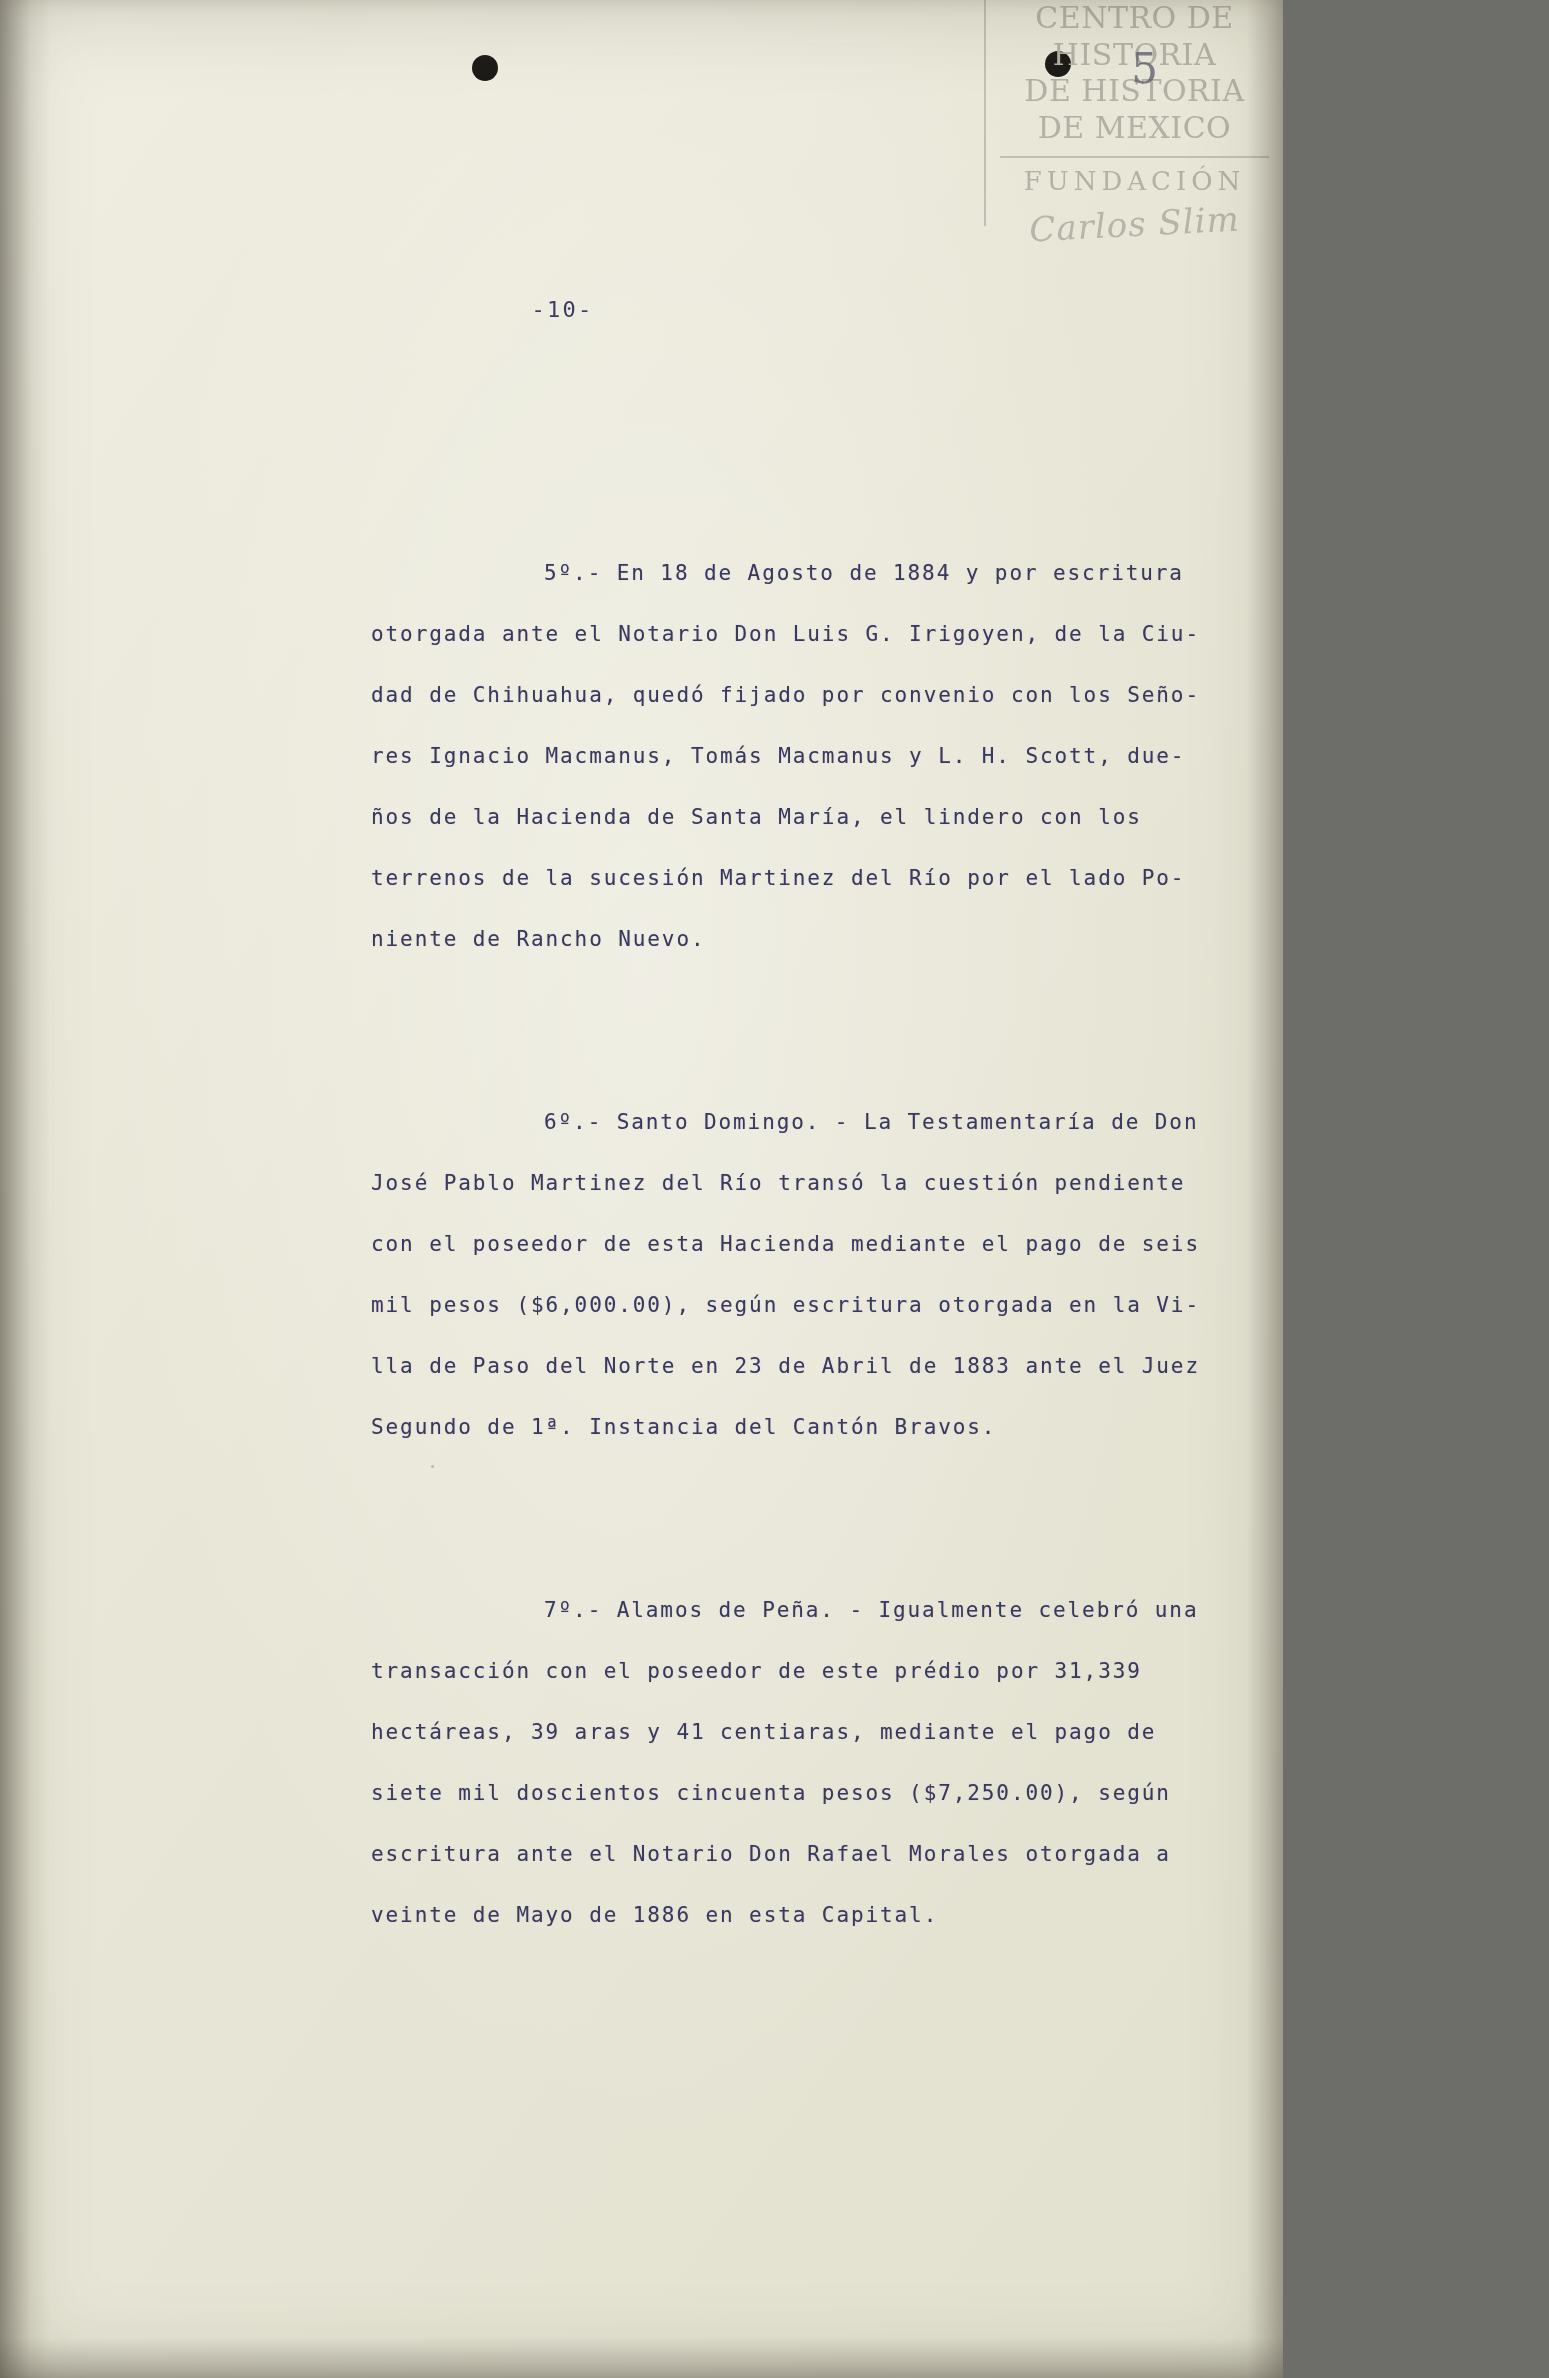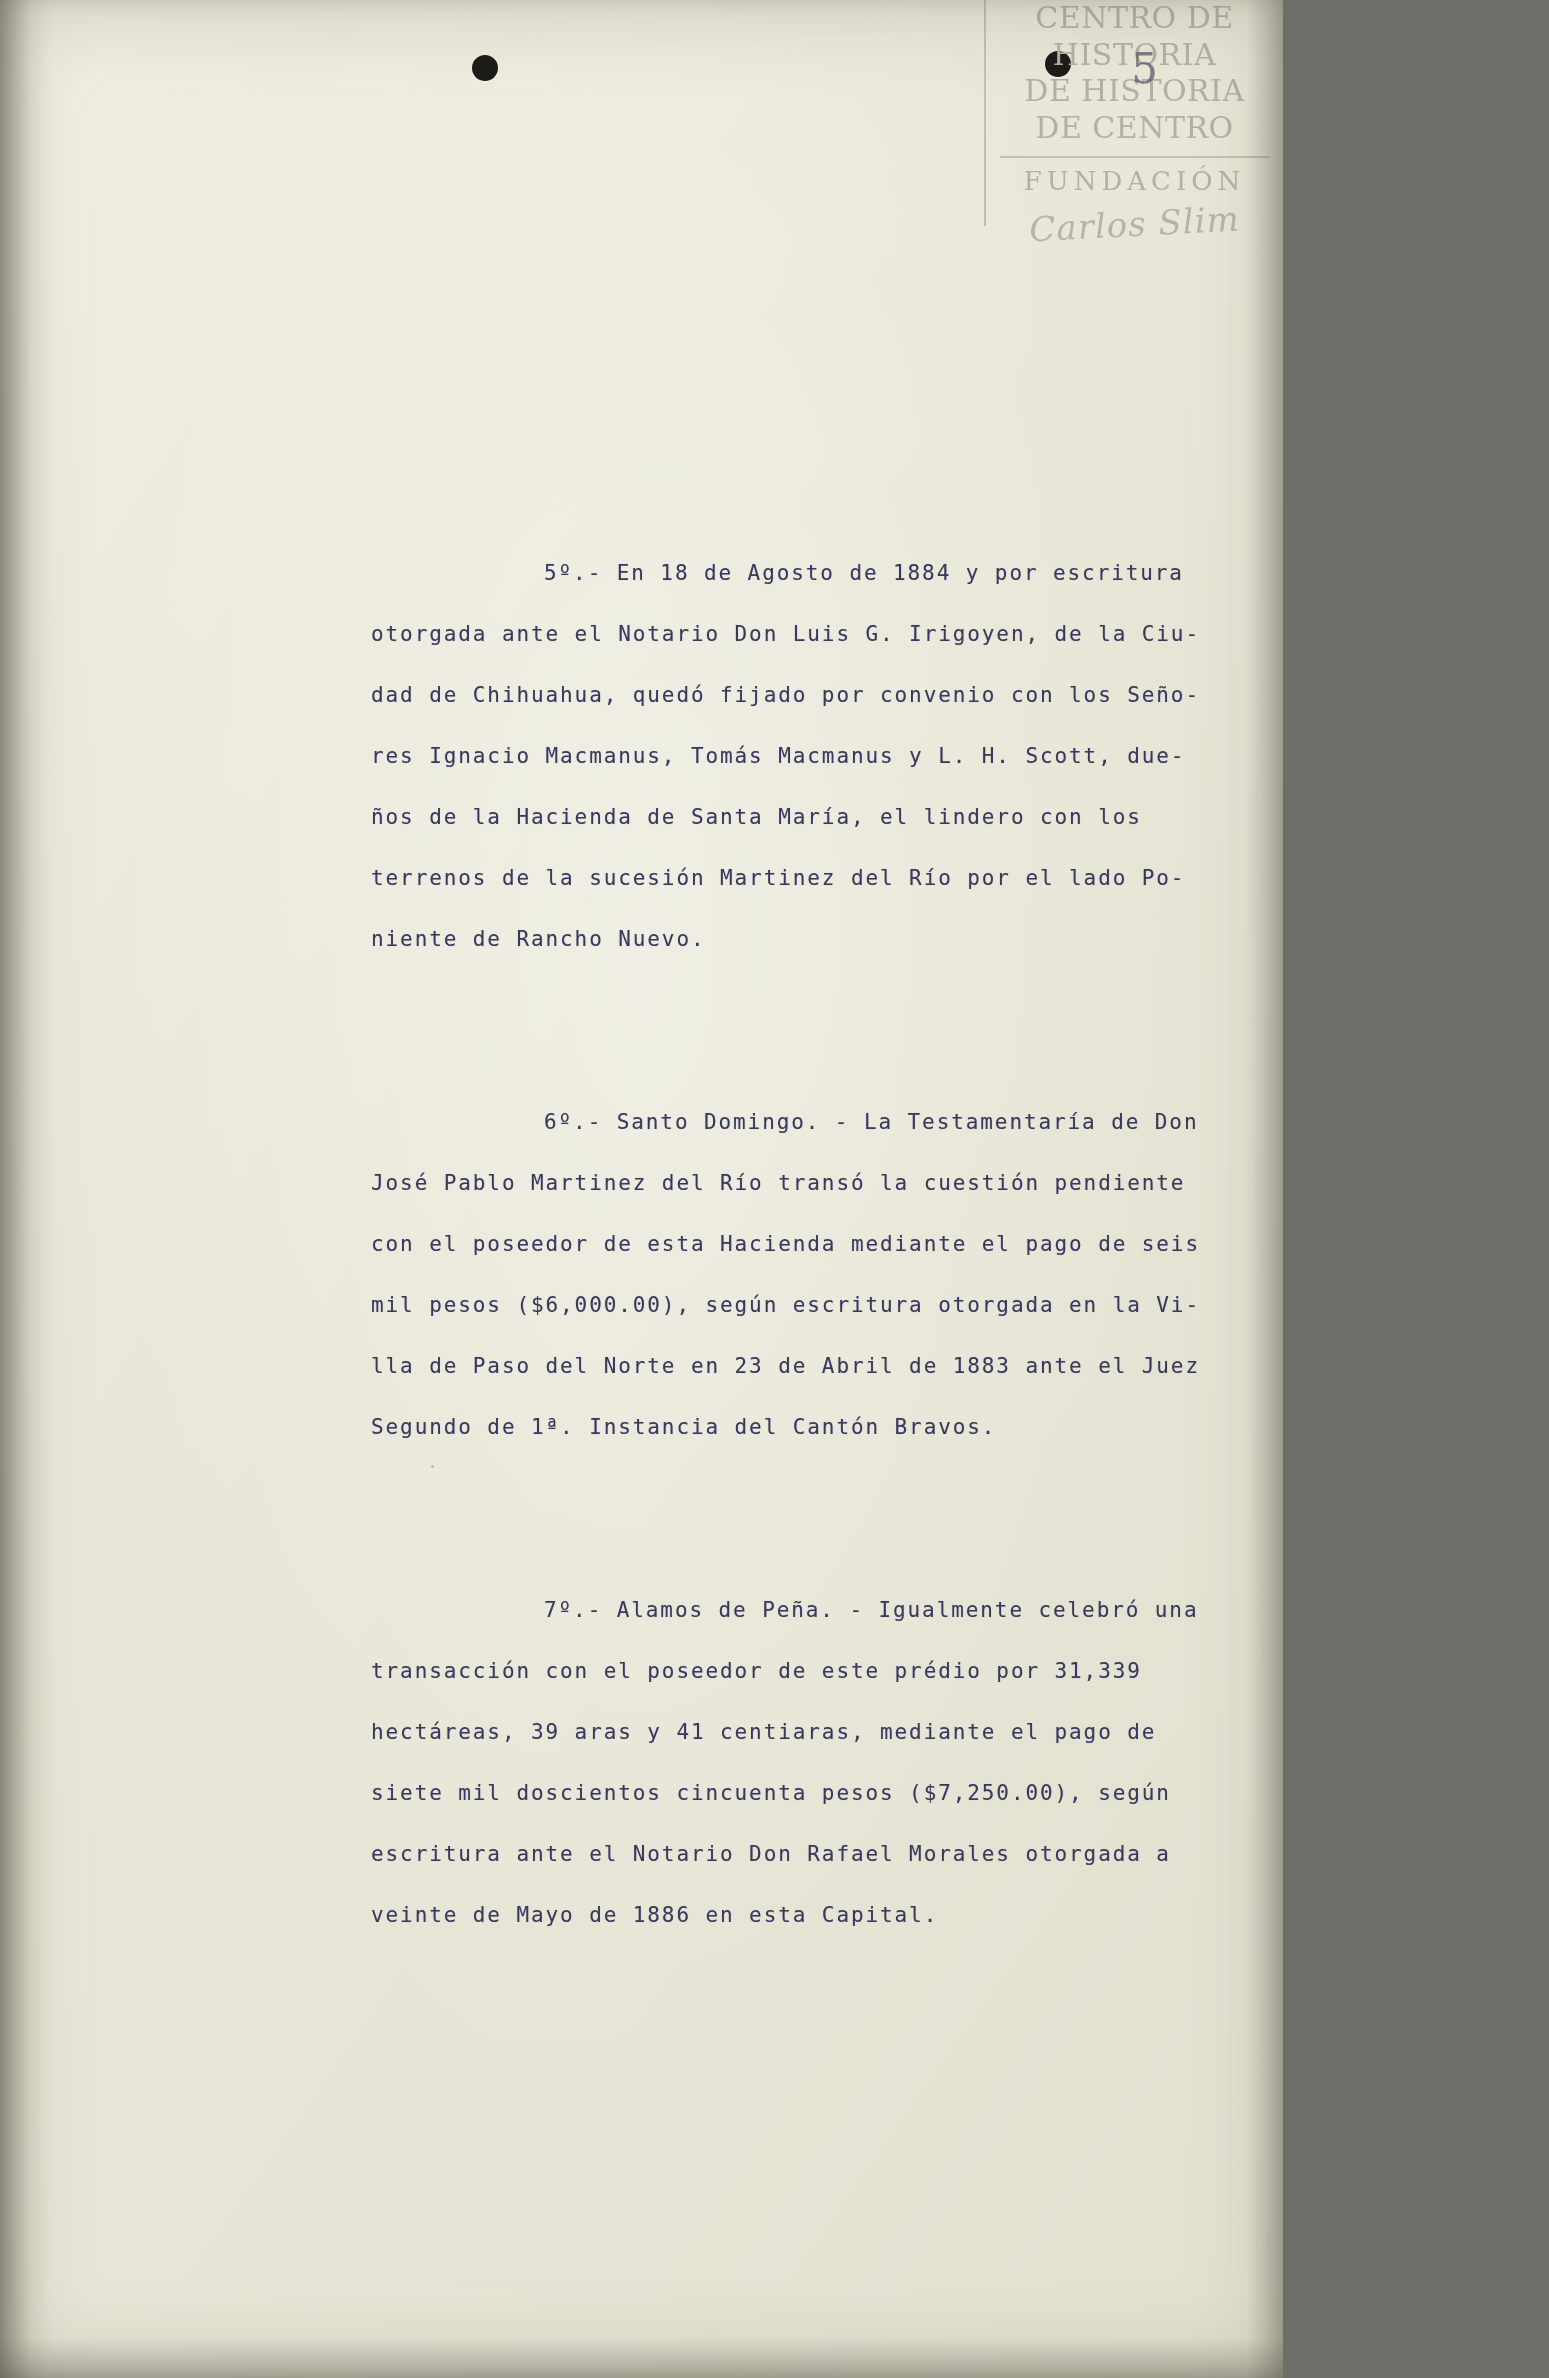--- a/index.html
+++ b/index.html
@@ -164,28 +164,31 @@
   <div class="paper-tone"></div>
 
   <div class="hole hole-1"></div>
   <div class="hole hole-2"></div>
 
   <div class="stamp-border-left"></div>
   <div class="stamp">
     <div class="line">CENTRO DE</div>
     <div class="line">HISTORIA</div>
     <div class="line">DE HISTORIA</div>
-    <div class="line">DE CENTRO</div>
+    <div class="line">DE MEXICO</div>
     <div class="rule"></div>
     <div class="fundacion">FUNDACIÓN</div>
     <div class="signature">Carlos Slim</div>
   </div>
 
   <div class="folio">5</div>
 
+  <div class="pagenum">
+    <span>-10-</span>
+  </div>
 
   <div class="body-text">
     <p class="para"><span class="indent"></span><span>5º.- En 18 de Agosto de 1884 y por escritura
 otorgada ante el Notario Don Luis G. Irigoyen, de la Ciu-
 dad de Chihuahua, quedó fijado por convenio con los Seño-
 res Ignacio Macmanus, Tomás Macmanus y L. H. Scott, due-
 ños de la Hacienda de Santa María, el lindero con los
 terrenos de la sucesión Martinez del Río por el lado Po-
 niente de Rancho Nuevo.</span></p>
     <p class="para"><span class="indent"></span><span>6º.- Santo Domingo. - La Testamentaría de Don

